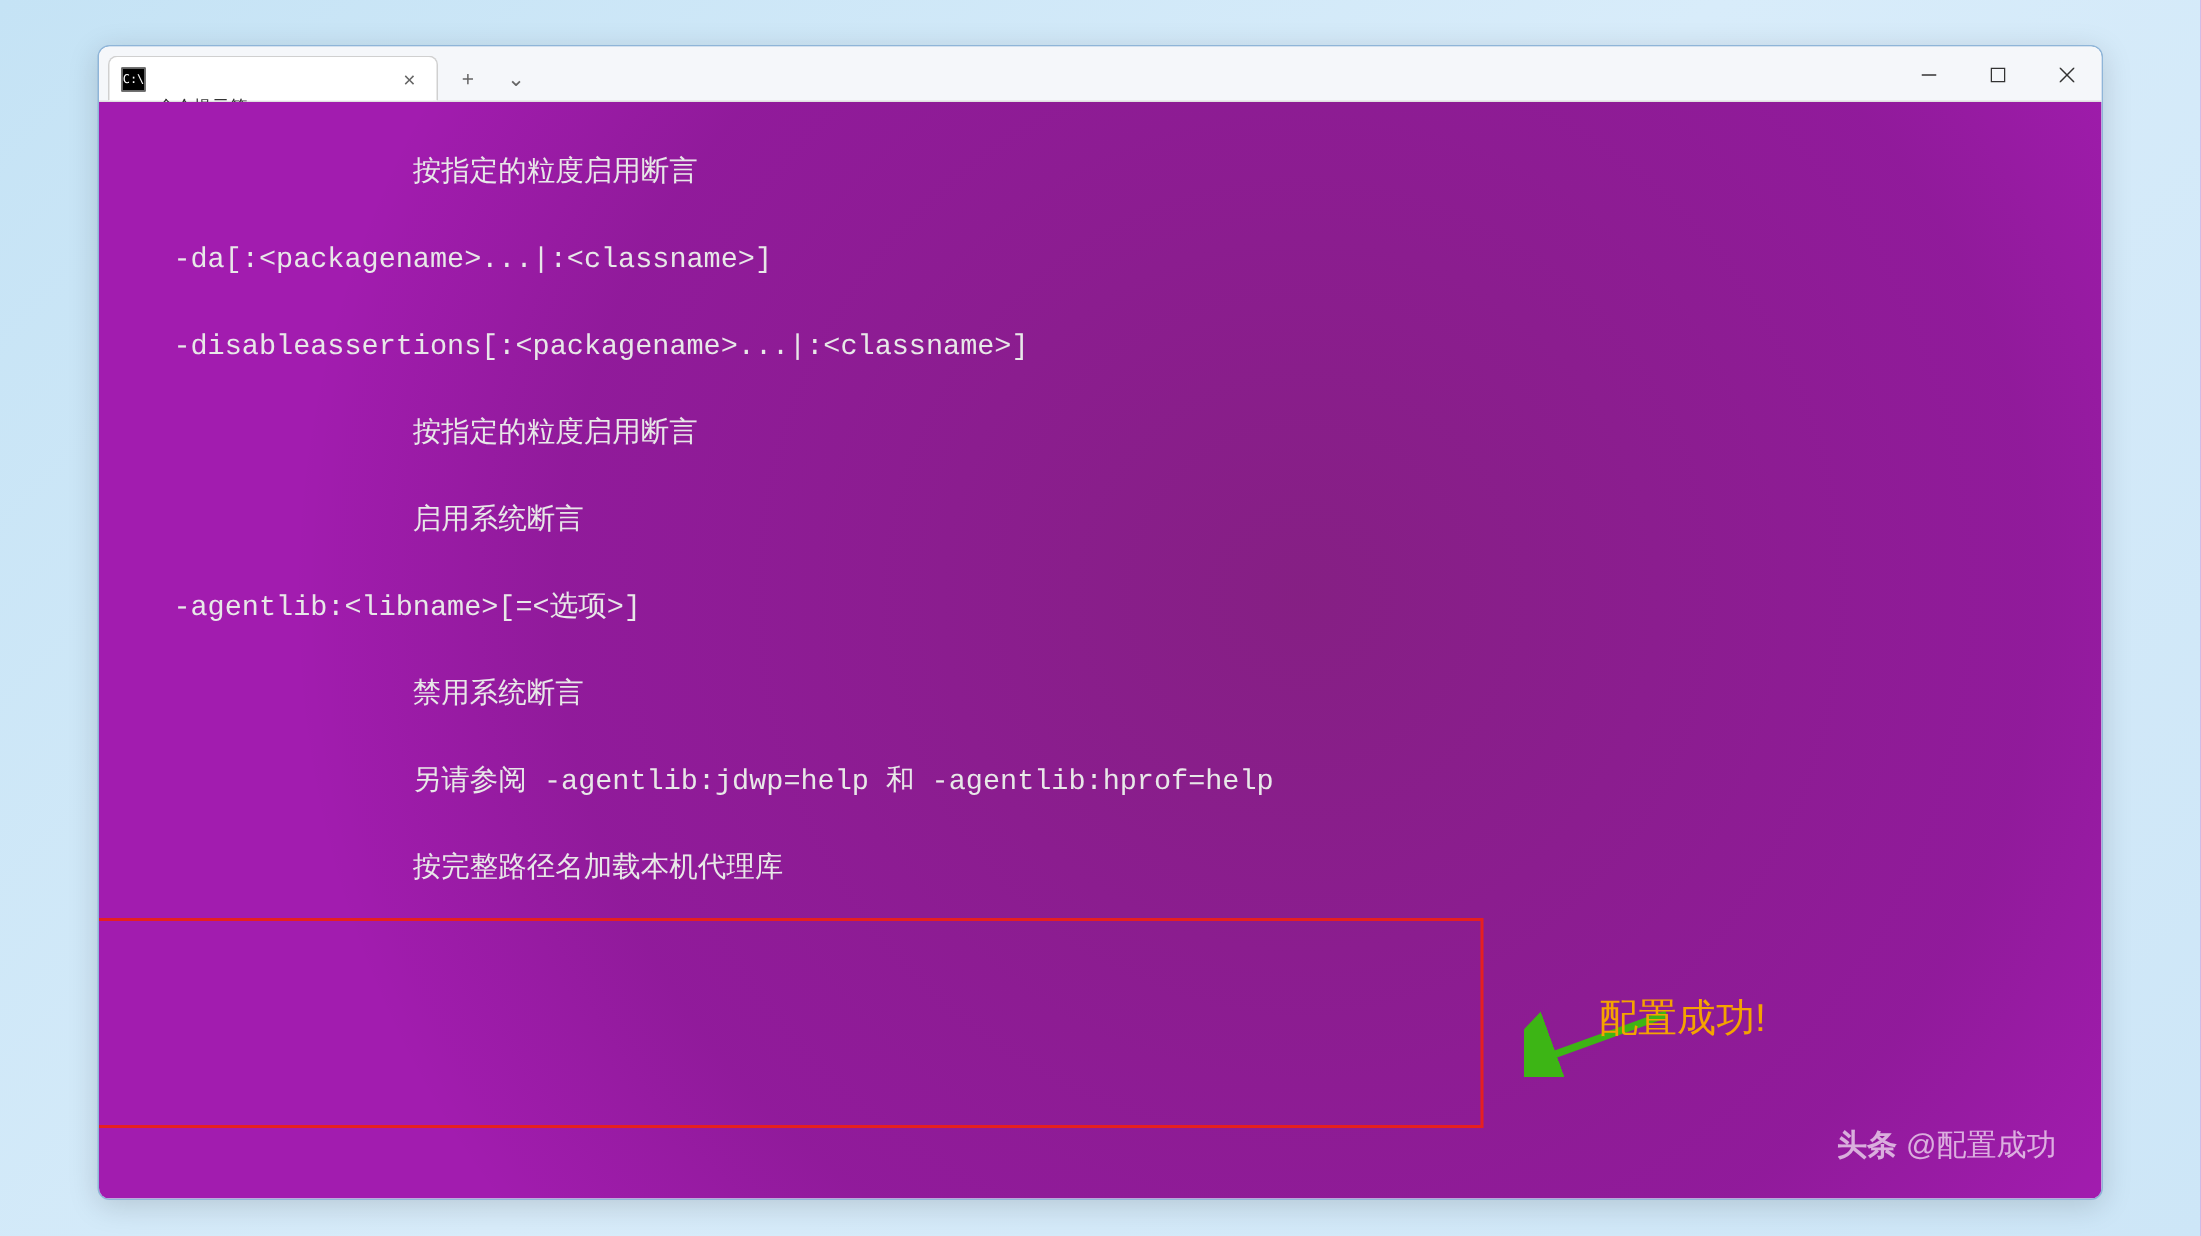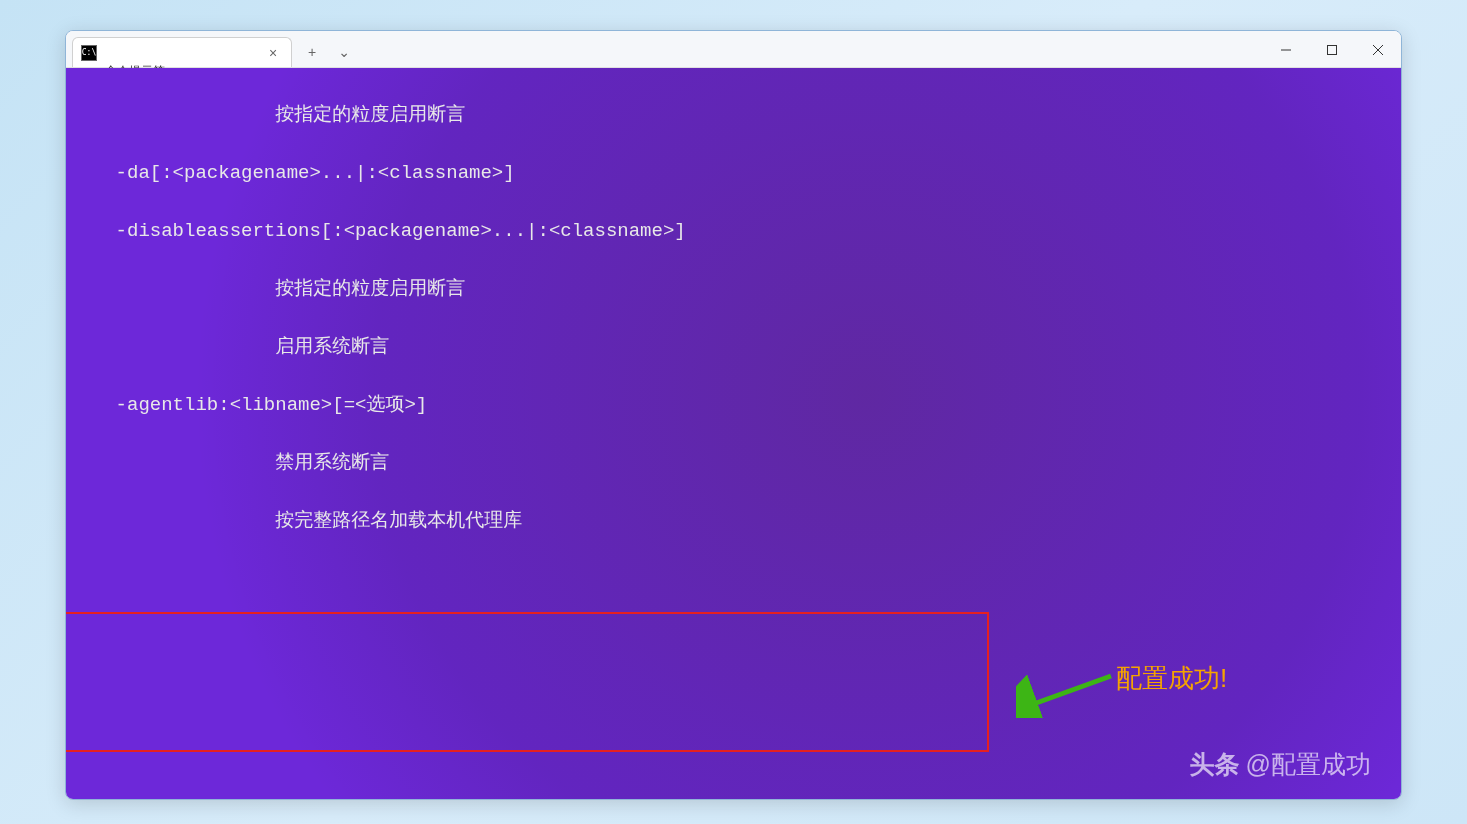--- a/index.html
+++ b/index.html
@@ -107,21 +107,21 @@
       height: 37px;
       display: flex;
       align-items: center;
       justify-content: center;
       color: #333;
       cursor: pointer;
     }
     .win-btn svg { width: 10px; height: 10px; }
     .terminal {
       flex: 1;
-      background: #6d28d9;
+      background: #a21caf;
       color: #e8e8e8;
       font-family: Consolas, "Courier New", monospace;
       font-size: 19px;
       line-height: 29px;
       padding: 4px 4px 22px 4px;
       position: relative;
       overflow: hidden;
       white-space: pre;
     }
     .terminal::before {
@@ -145,34 +145,34 @@
       z-index: 2;
     }
     .arrow {
       position: absolute;
       left: 950px;
       top: 600px;
       z-index: 3;
     }
     .annotation {
       position: absolute;
-      left: 1050px;
+      left: 1000px;
       top: 596px;
       color: #f5a300;
       font-size: 26px;
       font-weight: 500;
       z-index: 3;
       font-family: "Microsoft YaHei", sans-serif;
     }
     .watermark {
       position: absolute;
       right: 30px;
       bottom: 20px;
       color: rgba(255,255,255,0.65);
-      font-size: 25px;
+      font-size: 20px;
       z-index: 4;
       font-family: "Microsoft YaHei", sans-serif;
       display: flex;
       align-items: center;
       gap: 6px;
     }
     .watermark-logo {
       font-weight: bold;
     }
   </style>
@@ -211,20 +211,21 @@
   </div>
 
   <div class="terminal">
 <div class="terminal-line">                  按指定的粒度启用断言</div>
 <div class="terminal-line">    -da[:&lt;packagename&gt;...|:&lt;classname&gt;]</div>
 <div class="terminal-line">    -disableassertions[:&lt;packagename&gt;...|:&lt;classname&gt;]</div>
 <div class="terminal-line">                  按指定的粒度启用断言</div>
 <div class="terminal-line">                  启用系统断言</div>
 <div class="terminal-line">    -agentlib:&lt;libname&gt;[=&lt;选项&gt;]</div>
 <div class="terminal-line">                  禁用系统断言</div>
+<div class="terminal-line">                  另请参阅 -agentlib:jdwp=help 和 -agentlib:hprof=help</div>
 <div class="terminal-line">                  按完整路径名加载本机代理库</div>
 
 
 
 
 
 <div class="terminal-line"></div>
 
 
 

